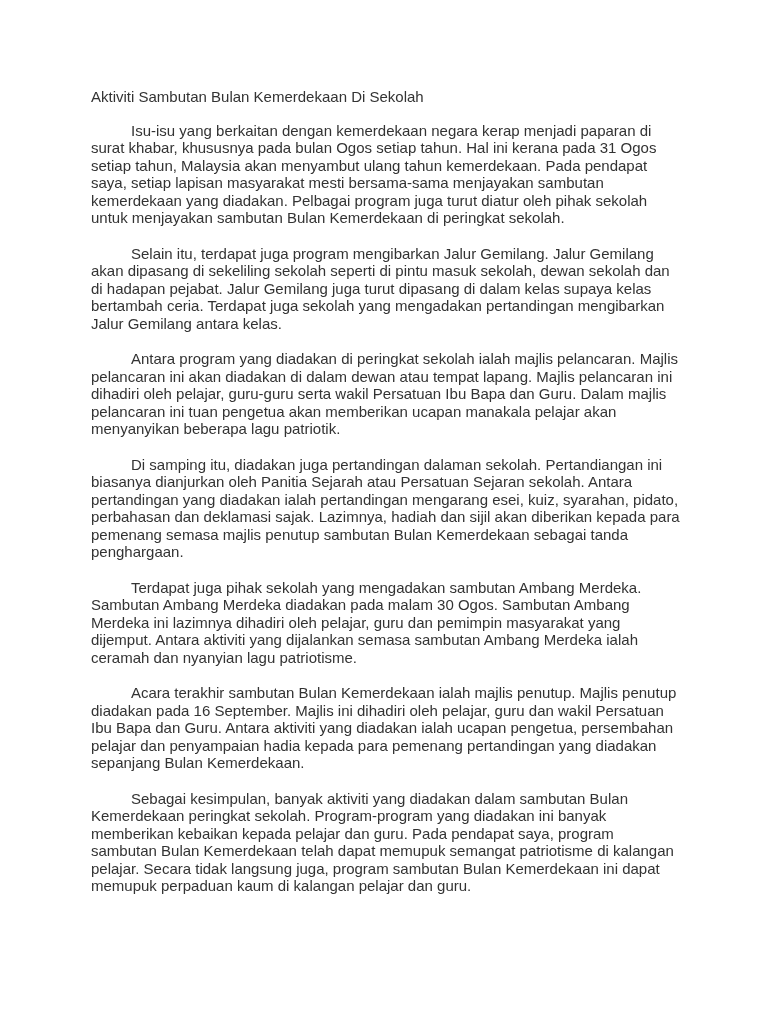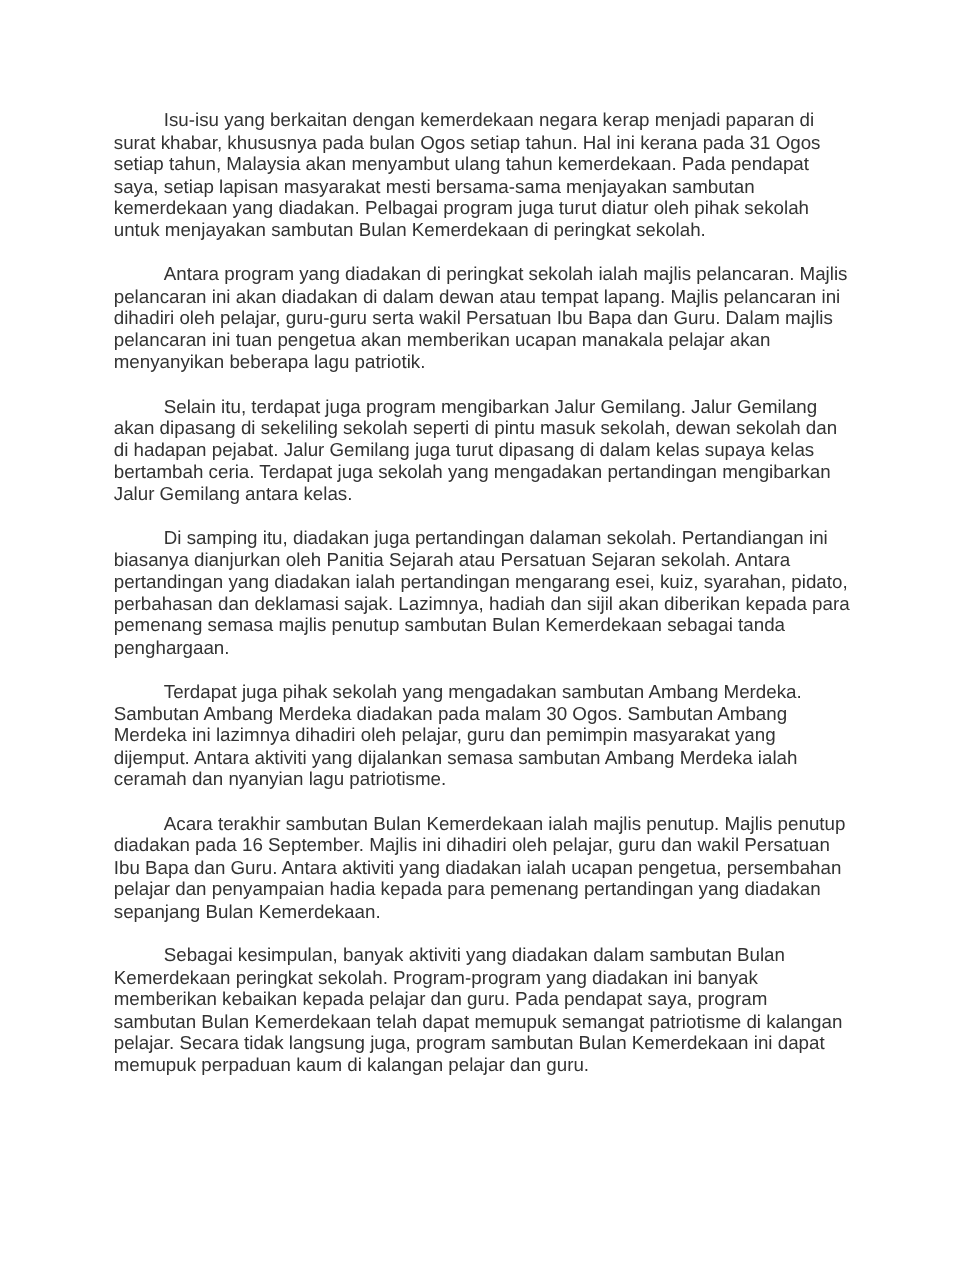--- a/index.html
+++ b/index.html
@@ -44,21 +44,22 @@
       padding: 0;
       text-indent: 40px;
       word-spacing: normal;
     }
   </style>
 </head>
 <body>
 
 <div class="doc-page">
   <div class="doc-content">
+    <h1 class="doc-title">Aktiviti Sambutan Bulan Kemerdekaan Di Sekolah</h1>
     <p class="doc-paragraph">Isu-isu yang berkaitan dengan kemerdekaan negara kerap menjadi paparan di surat khabar, khususnya pada bulan Ogos setiap tahun. Hal ini kerana pada 31 Ogos setiap tahun, Malaysia akan menyambut ulang tahun kemerdekaan. Pada pendapat saya, setiap lapisan masyarakat mesti bersama-sama menjayakan sambutan kemerdekaan yang diadakan. Pelbagai program juga turut diatur oleh pihak sekolah untuk menjayakan sambutan Bulan Kemerdekaan di peringkat sekolah.</p>
+    <p class="doc-paragraph">Selain itu, terdapat juga program mengibarkan Jalur Gemilang. Jalur Gemilang akan dipasang di sekeliling sekolah seperti di pintu masuk sekolah, dewan sekolah dan di hadapan pejabat. Jalur Gemilang juga turut dipasang di dalam kelas supaya kelas bertambah ceria. Terdapat juga sekolah yang mengadakan pertandingan mengibarkan Jalur Gemilang antara kelas.</p>
     <p class="doc-paragraph">Antara program yang diadakan di peringkat sekolah ialah majlis pelancaran. Majlis pelancaran ini akan diadakan di dalam dewan atau tempat lapang. Majlis pelancaran ini dihadiri oleh pelajar, guru-guru serta wakil Persatuan Ibu Bapa dan Guru. Dalam majlis pelancaran ini tuan pengetua akan memberikan ucapan manakala pelajar akan menyanyikan beberapa lagu patriotik.</p>
-    <p class="doc-paragraph">Selain itu, terdapat juga program mengibarkan Jalur Gemilang. Jalur Gemilang akan dipasang di sekeliling sekolah seperti di pintu masuk sekolah, dewan sekolah dan di hadapan pejabat. Jalur Gemilang juga turut dipasang di dalam kelas supaya kelas bertambah ceria. Terdapat juga sekolah yang mengadakan pertandingan mengibarkan Jalur Gemilang antara kelas.</p>
     <p class="doc-paragraph">Di samping itu, diadakan juga pertandingan dalaman sekolah. Pertandiangan ini biasanya dianjurkan oleh Panitia Sejarah atau Persatuan Sejaran sekolah. Antara pertandingan yang diadakan ialah pertandingan mengarang esei, kuiz, syarahan, pidato, perbahasan dan deklamasi sajak. Lazimnya, hadiah dan sijil akan diberikan kepada para pemenang semasa majlis penutup sambutan Bulan Kemerdekaan sebagai tanda penghargaan.</p>
     <p class="doc-paragraph">Terdapat juga pihak sekolah yang mengadakan sambutan Ambang Merdeka. Sambutan Ambang Merdeka diadakan pada malam 30 Ogos. Sambutan Ambang Merdeka ini lazimnya dihadiri oleh pelajar, guru dan pemimpin masyarakat yang dijemput. Antara aktiviti yang dijalankan semasa sambutan Ambang Merdeka ialah ceramah dan nyanyian lagu patriotisme.</p>
     <p class="doc-paragraph">Acara terakhir sambutan Bulan Kemerdekaan ialah majlis penutup. Majlis penutup diadakan pada 16 September. Majlis ini dihadiri oleh pelajar, guru dan wakil Persatuan Ibu Bapa dan Guru. Antara aktiviti yang diadakan ialah ucapan pengetua, persembahan pelajar dan penyampaian hadia kepada para pemenang pertandingan yang diadakan sepanjang Bulan Kemerdekaan.</p>
     <p class="doc-paragraph">Sebagai kesimpulan, banyak aktiviti yang diadakan dalam sambutan Bulan Kemerdekaan peringkat sekolah. Program-program yang diadakan ini banyak memberikan kebaikan kepada pelajar dan guru. Pada pendapat saya, program sambutan Bulan Kemerdekaan telah dapat memupuk semangat patriotisme di kalangan pelajar. Secara tidak langsung juga, program sambutan Bulan Kemerdekaan ini dapat memupuk perpaduan kaum di kalangan pelajar dan guru.</p>
   </div>
 </div>
 
 </body></html>

